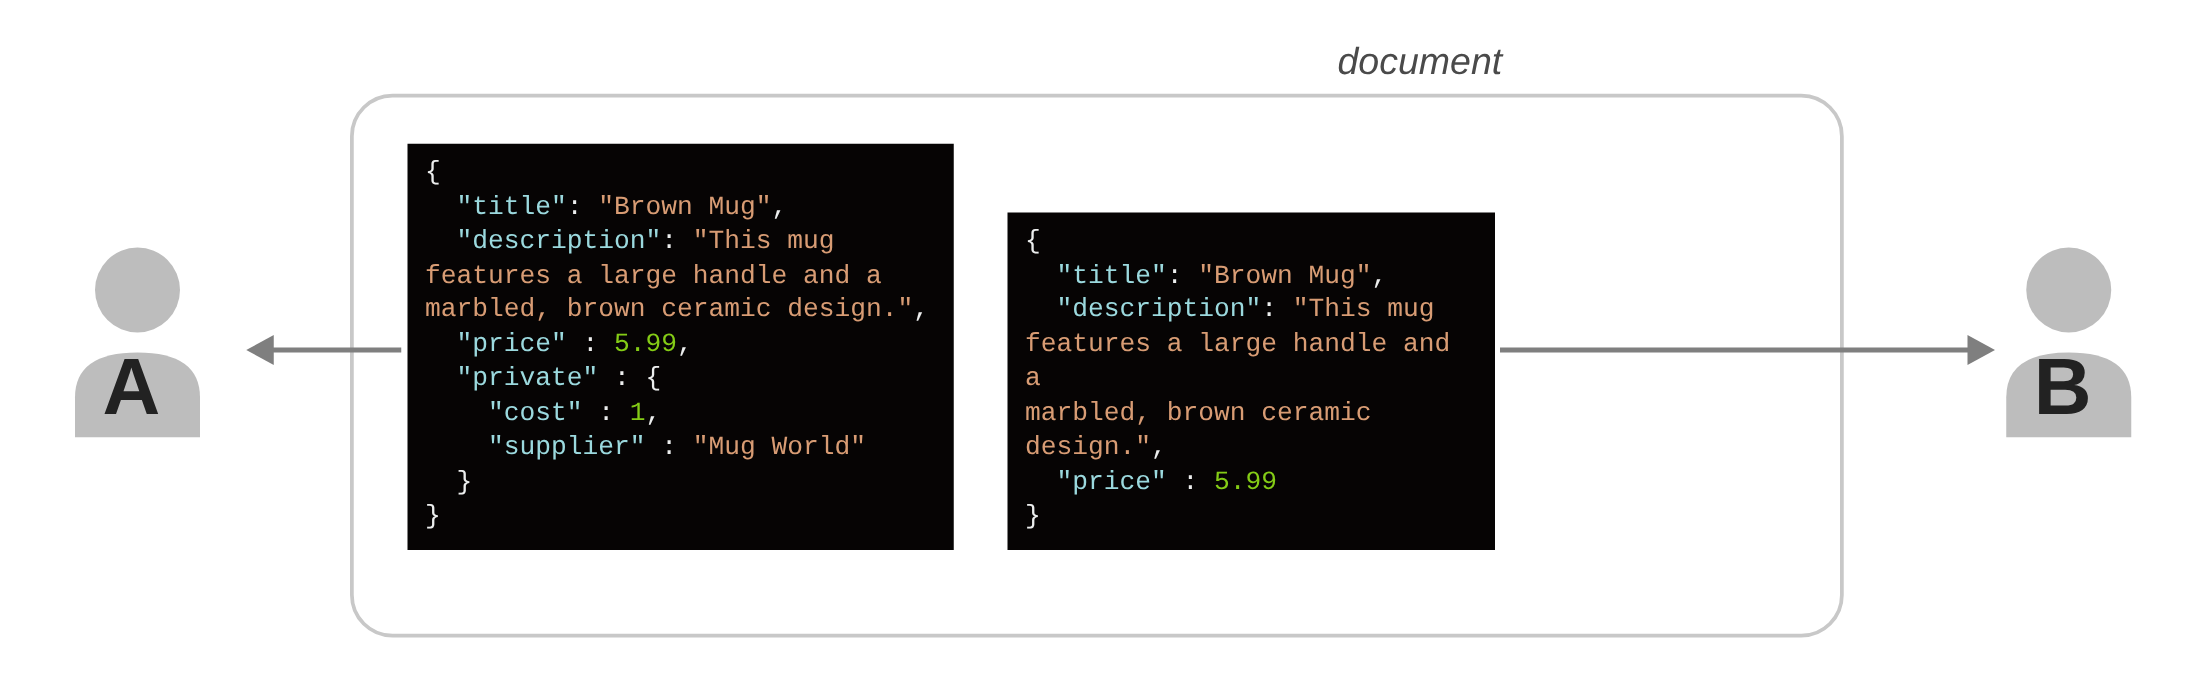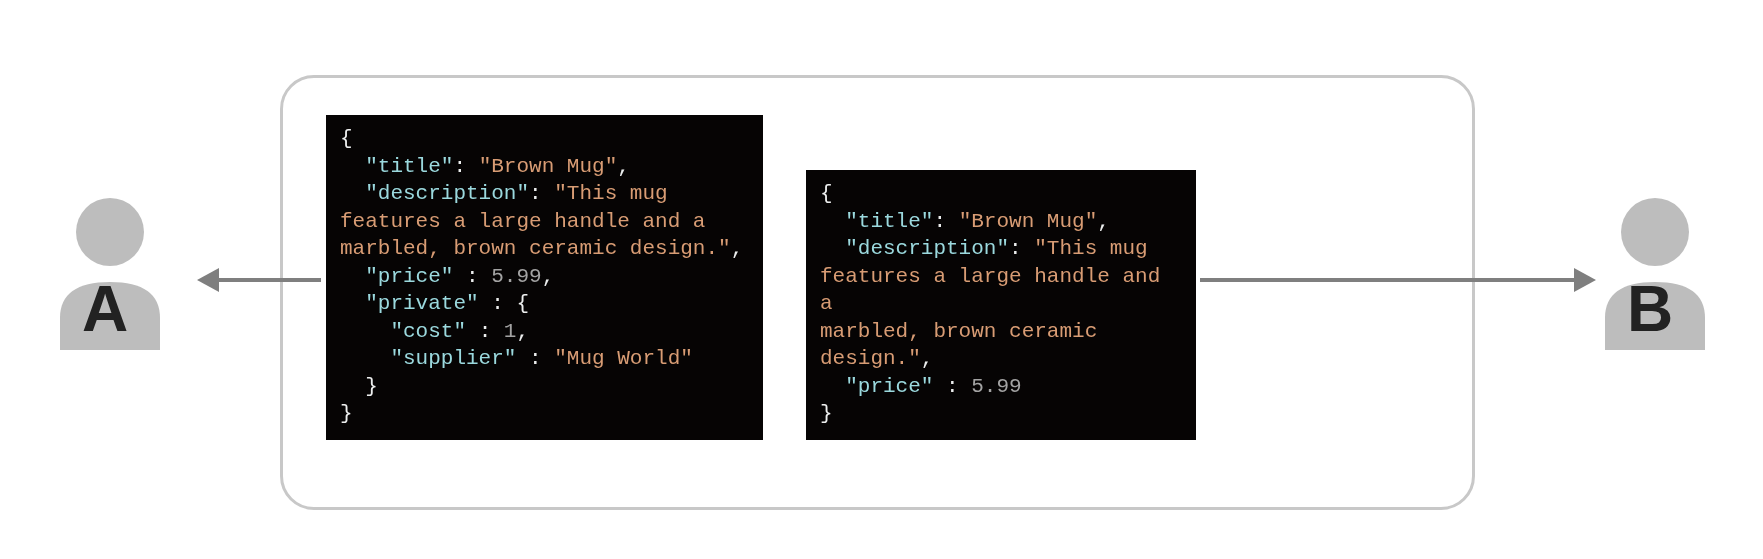--- a/index.html
+++ b/index.html
@@ -89,29 +89,30 @@
     width: 437px;
   }
   .code-b {
     left: 806px;
     top: 170px;
     width: 390px;
   }
   .pun { color: #eceeee; }
   .key { color: #9bd9de; }
   .str { color: #d89c74; }
-  .num { color: #a3a3a3; margin-top: 48px; }
+  .num { color: #84cc16; margin-top: 48px; }
   .ind1 { display:inline-block; width: 2ch; }
   .ind2 { display:inline-block; width: 4ch; }
 </style>
 </head>
 <body>
 
 <div class="stage">
 
+  <div class="doc-label">document</div>
   <div class="doc-box"></div>
 
   <div class="arrow arrow-left"></div>
   <div class="arrowhead arrowhead-left"></div>
   <div class="arrow arrow-right"></div>
   <div class="arrowhead arrowhead-right"></div>
 
   <div class="user user-a">
     <svg width="120" height="160" viewBox="0 0 120 160">
       <circle cx="60" cy="42" r="34" fill="#bdbdbd"></circle>

